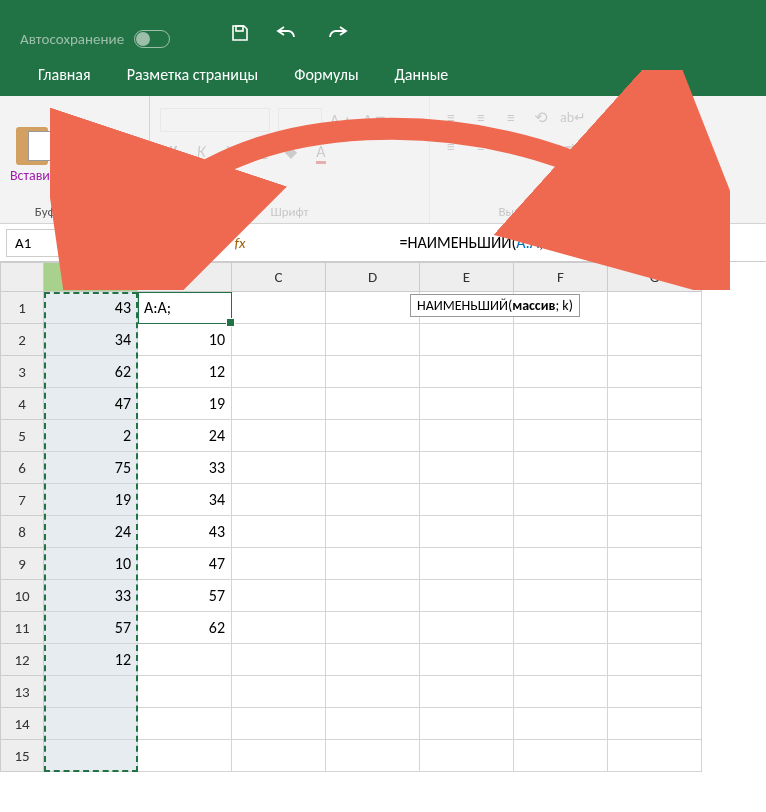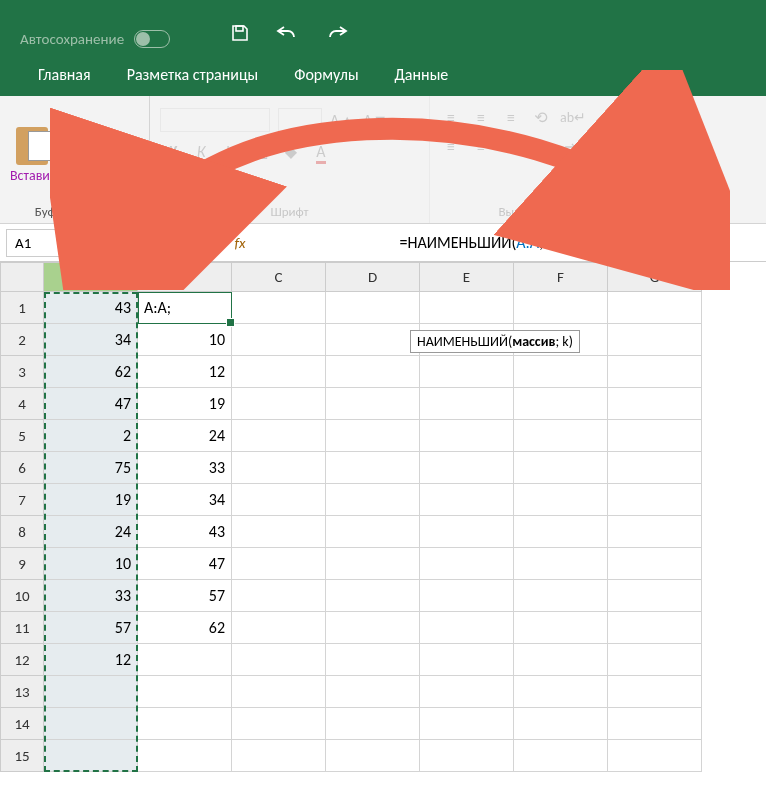--- a/index.html
+++ b/index.html
@@ -53,21 +53,21 @@
   .ch.sel { background:#a9d18e; }
   .row { display:flex; height:32px; }
   .rh { width:44px; border:1px solid #ccc; border-top:none; background:#eee; display:flex; align-items:center; justify-content:center; font-size:15px; color:#333; }
   .cell { flex:0 0 94px; border-right:1px solid #d4d4d4; border-bottom:1px solid #d4d4d4; font-size:16px; display:flex; align-items:center; padding:0 6px; justify-content:flex-end; font-family: Calibri, Arial; position:relative; }
   .cell.left { justify-content:flex-start; }
   .colA .cell { background:#e6ecef; }
   
   .marchA { position:absolute; top:0; left:44px; width:94px; border:2px dashed #217346; pointer-events:none; }
   .b1sel { position:absolute; width:94px; height:32px; border:1px solid #217346; pointer-events:none; }
   .b1sel::after { content:""; position:absolute; right:-4px; bottom:-4px; width:7px; height:7px; background:#217346; border:1px solid #fff; }
-  .tooltip { position:absolute; background:#fff; border:1px solid #999; font-size:14px; padding:2px 6px; white-space:nowrap;margin-top:36px; }
+  .tooltip { position:absolute; background:#fff; border:1px solid #999; font-size:14px; padding:2px 6px; white-space:nowrap; }
   .tooltip b { font-weight:bold; }
 
   
   .arrow-svg { position:absolute; top:70px; left:50px; width:680px; height:220px; pointer-events:none; }
 
   
   .down-caret { position:absolute; top:2px; font-size:20px; font-weight:bold; color:#000; }
 </style>
 </head>
 <body>

